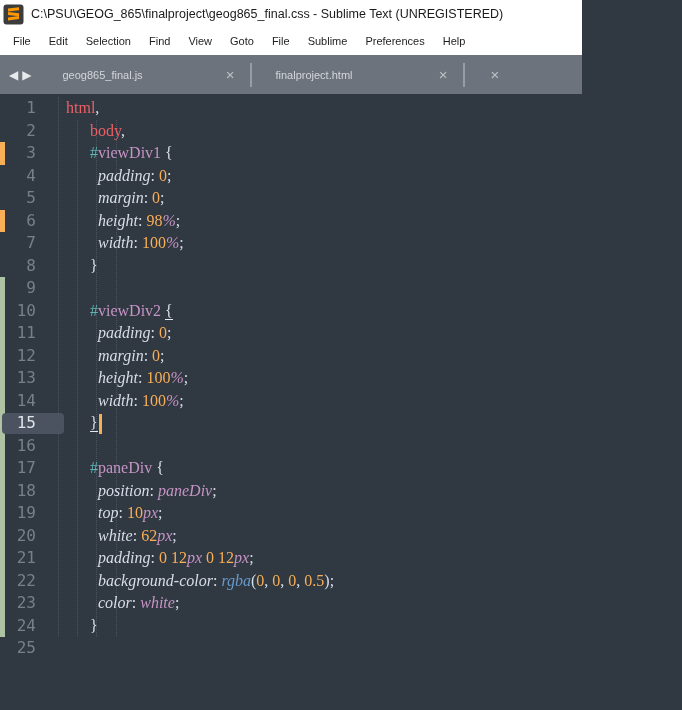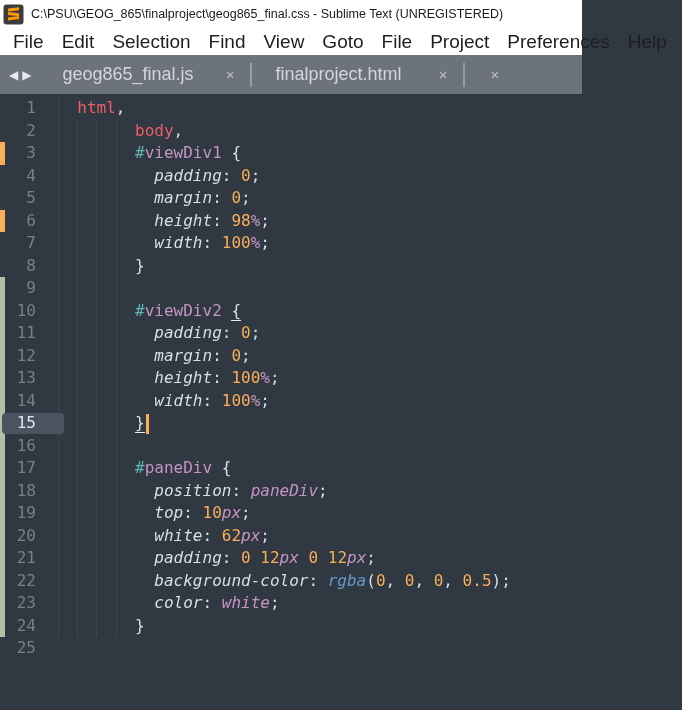--- a/index.html
+++ b/index.html
@@ -8,50 +8,50 @@
 
   .window { position:relative; width:582px; height:710px; background:var(--editor-bg,#303841); }
 
   
   .titlebar { height:28px; background:var(--titlebar-bg,#ffffff); display:flex; align-items:center; padding-left:3px; }
   .app-icon { width:21px; height:21px; display:inline-flex; margin-right:7px; }
   .title-text { font-size:12.5px; color:var(--title-text,#1a1a1a); white-space:nowrap; }
 
   
   .menubar { height:27px; background:var(--titlebar-bg,#ffffff); display:flex; align-items:center; padding-left:4px; }
-  .menu-item { font-size:19px; color:#1e1e1e; padding:0 9px; line-height:27px; cursor:default; }
+  .menu-item { font-size:11px; color:#1e1e1e; padding:0 9px; line-height:27px; cursor:default; }
 
   
   .tabbar { height:39px; background:var(--tabbar-bg,#6d737d); display:flex; align-items:stretch; }
   .tab-nav { display:flex; align-items:center; padding:0 8px 0 9px; gap:4px; }
   .tab-nav span { color:#e7e9ec; font-size:12px; line-height:1; cursor:default; }
   .tabs { display:flex; flex:1; align-items:stretch; }
   .tab { width:211px; display:flex; align-items:center; padding:0 14px 0 23px; cursor:default; }
-  .tab-label { flex:1; font-size:18px; color:var(--tab-text,#d3d6da); white-space:nowrap; overflow:hidden; }
+  .tab-label { flex:1; font-size:11px; color:var(--tab-text,#d3d6da); white-space:nowrap; overflow:hidden; }
   .tab-close { font-size:15px; color:rgba(255,255,255,0.55); padding:0 2px; }
   .tab-sep { width:2px; height:24px; background:#979da6; align-self:center; }
 
   
   .editor { position:relative; height:616px; background:var(--editor-bg,#303841); padding-top:3px;
             font-family:"DejaVu Sans Mono", monospace; font-size:16px; cursor:text; }
   .guide { position:absolute; width:0; border-left:1px dotted #4a5460; z-index:1; }
   .g0 { left:58px;  top:3px;    height:540px; }
   .g1 { left:77px;  top:25.5px; height:517px; }
   .g2 { left:96px;  top:25.5px; height:517px; }
   .g3 { left:116px; top:25.5px; height:517px; }
 
   .code-line { position:relative; height:22.5px; line-height:22.5px; display:flex; white-space:pre; z-index:2; }
   .diff-marker { position:absolute; left:0; top:0; width:4.5px; height:100%; z-index:1; }
   .diff-modified { background:var(--orange,#f9ae58); }
   .diff-added { background:var(--green-marker,#aec2a4); }
   .active-pill { position:absolute; left:2px; top:1px; width:62px; height:20.5px; border-radius:4px;
                  background:var(--active-line-bg,#4a535f); z-index:2; }
   .lnum { position:relative; width:36px; text-align:right; color:var(--gutter-text,#76808b); z-index:3; flex:none; }
   .code-line.active .lnum { color:#dfe3e8; }
-  .lcontent { padding-left:22px; white-space:pre; z-index:3; }
+  .lcontent { padding-left:22px; white-space:pre; z-index:3;font-family:Liberation Serif, serif; }
 
   .tok-plain { color:var(--fg,#d8dee9); }
   .tok-tag   { color:var(--red,#ec5f66); }
   .tok-hash  { color:var(--teal,#5fb4b4); }
   .tok-id    { color:var(--purple,#c594c5); }
   .tok-prop  { color:var(--fg,#d8dee9); font-style:italic; }
   .tok-num   { color:var(--orange,#f9ae58); }
   .tok-unit  { color:var(--purple,#c594c5); font-style:italic; }
   .tok-val   { color:var(--purple,#c594c5); font-style:italic; }
   .tok-fn    { color:var(--blue,#6699cc); font-style:italic; }
@@ -80,21 +80,21 @@
   </div>
 
   <div class="menubar" id="menubar">
       <div class="menu-item">File</div>
       <div class="menu-item">Edit</div>
       <div class="menu-item">Selection</div>
       <div class="menu-item">Find</div>
       <div class="menu-item">View</div>
       <div class="menu-item">Goto</div>
       <div class="menu-item">File</div>
-      <div class="menu-item">Project</div>
+      <div class="menu-item">Sublime</div>
       <div class="menu-item">Preferences</div>
       <div class="menu-item">Help</div>
     </div>
 
   <div class="tabbar">
     <div class="tab-nav">
       <span>◀</span>
       <span>▶</span>
     </div>
     <div class="tabs" id="tabs">

